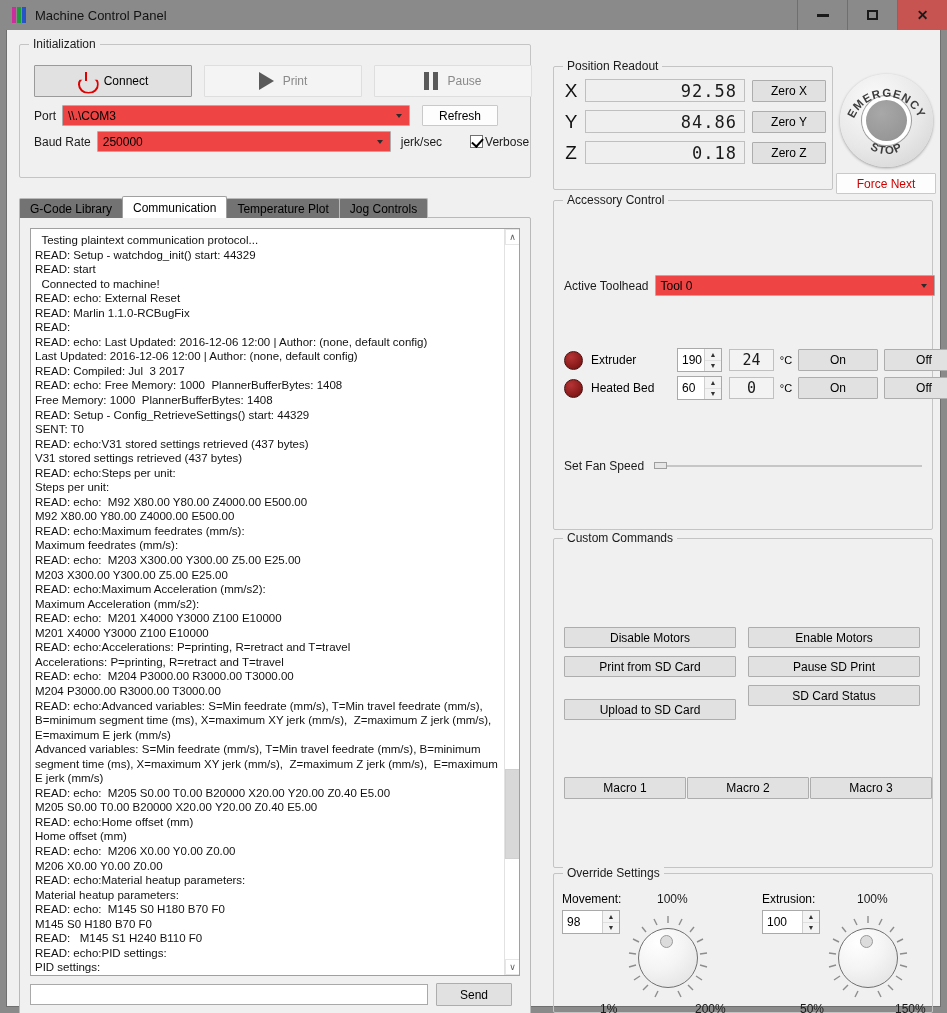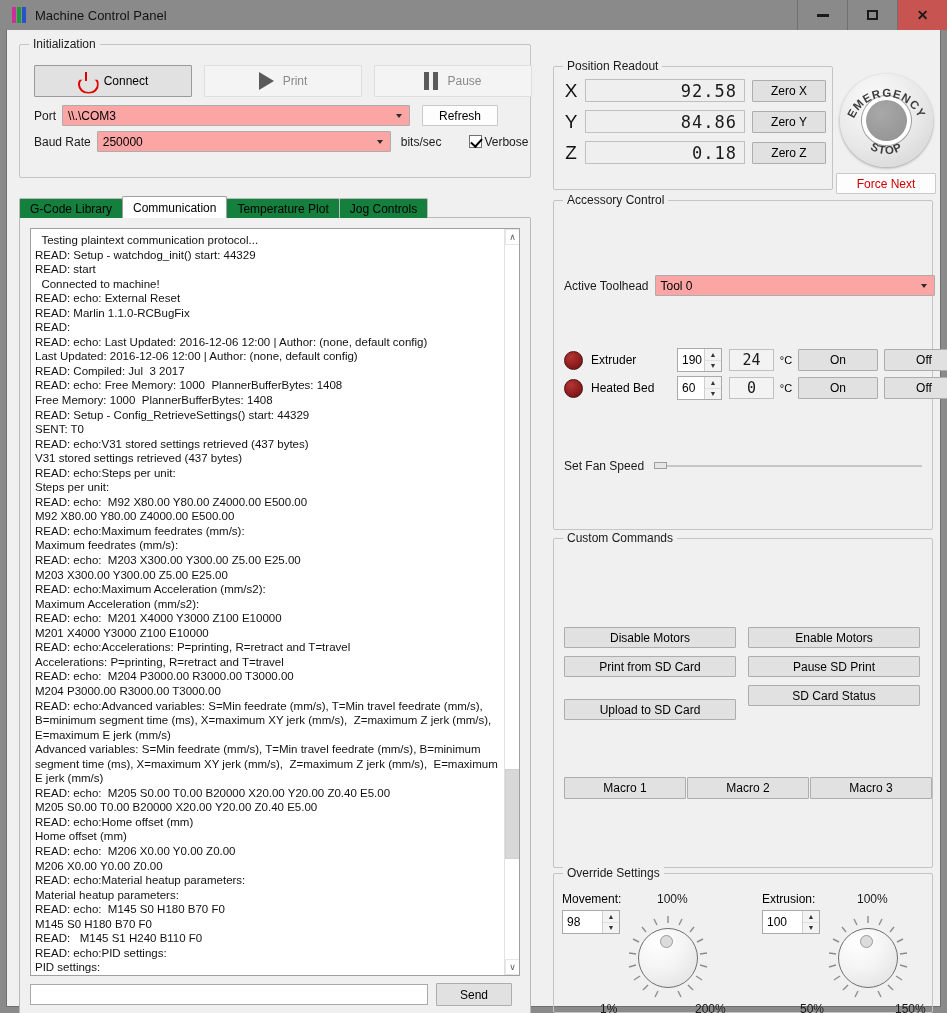--- a/index.html
+++ b/index.html
@@ -53,21 +53,21 @@
   
   .btn {
     background:#e1e1e1; border:1px solid #adadad; color:#000;
     font-size:12px; display:flex; align-items:center; justify-content:center;
     border-radius:1px; white-space:nowrap;
   }
   .btn.disabled { background:#f4f4f4; border:1px solid #dedede; color:#8a8a8a; }
   .btn.white { background:#fdfdfd; border:1px solid #c9c9c9; }
 
   .combo {
-    background:#fca5a5; border:1px solid #adadad; display:flex; align-items:center;
+    background:#ef4444; border:1px solid #adadad; display:flex; align-items:center;
     padding-left:5px; font-size:12px; position:relative; border-radius:1px;
   }
   .combo .arrow {
     position:absolute; right:7px; top:50%; margin-top:-2px;
     width:0;height:0;border-left:3.5px solid transparent;border-right:3.5px solid transparent;
     border-top:4px solid #2b2b2b;
   }
   .textfield { background:#fff; border:1px solid #a9a9a9; }
 
   .spin { display:flex; border:1px solid #a9a9a9; background:#fff; height:24px; }
@@ -103,21 +103,21 @@
   .chk .box { width:13px;height:13px;border:1px solid #707070;background:#fff;position:relative; }
   .chk .box::after{
     content:""; position:absolute; left:3px; top:0px; width:5px;height:9px;
     border:solid #000; border-width:0 2px 2px 0; transform:rotate(42deg);
   }
 
   
   #tabstrip { position:absolute; left:12px; top:166px; display:flex; align-items:flex-end; height:22px; z-index:3;}
   .tab {
     height:20px; padding:0 10px; display:flex;align-items:center;
-    border:1px solid #b9b9b9; border-bottom:none; background:#15803d;
+    border:1px solid #b9b9b9; border-bottom:none; background:#737373;
     font-size:12px; margin-right:-1px; border-radius:2px 2px 0 0;
   }
   .tab.active { background:#fff; height:22px; border-color:#a0a0a0; position:relative; z-index:2;}
 
   #grp-tabpage { position:absolute; left:12px; top:187px; width:512px; height:800px;
                  border:1px solid #b9b9b9; background:#f0f0f0; border-radius:0 2px 2px 2px;}
 
   
   #console-wrap { position:absolute; left:10px; top:10px; width:490px; height:748px;
                   background:#fff; border:1px solid #a0a0a0; overflow:hidden; }
@@ -262,21 +262,21 @@
           <span>Refresh</span>
         </div>
       </div>
 
       <div id="row-baud">
         <span class="lbl">Baud Rate</span>
         <div class="combo" style="width:294px;height:21px;">
           <span>250000</span>
           <span class="arrow"></span>
         </div>
-        <span class="lbl" style="margin-left:4px;">bits/sec</span>
+        <span class="lbl" style="margin-left:4px;">jerk/sec</span>
         <div class="chk" style="margin-left:22px;">
           <span class="box"></span>
           <span class="lbl">Verbose</span>
         </div>
       </div>
     </div>
 
     <div id="tabstrip">
       <div class="tab">
           <span>G-Code Library</span>

